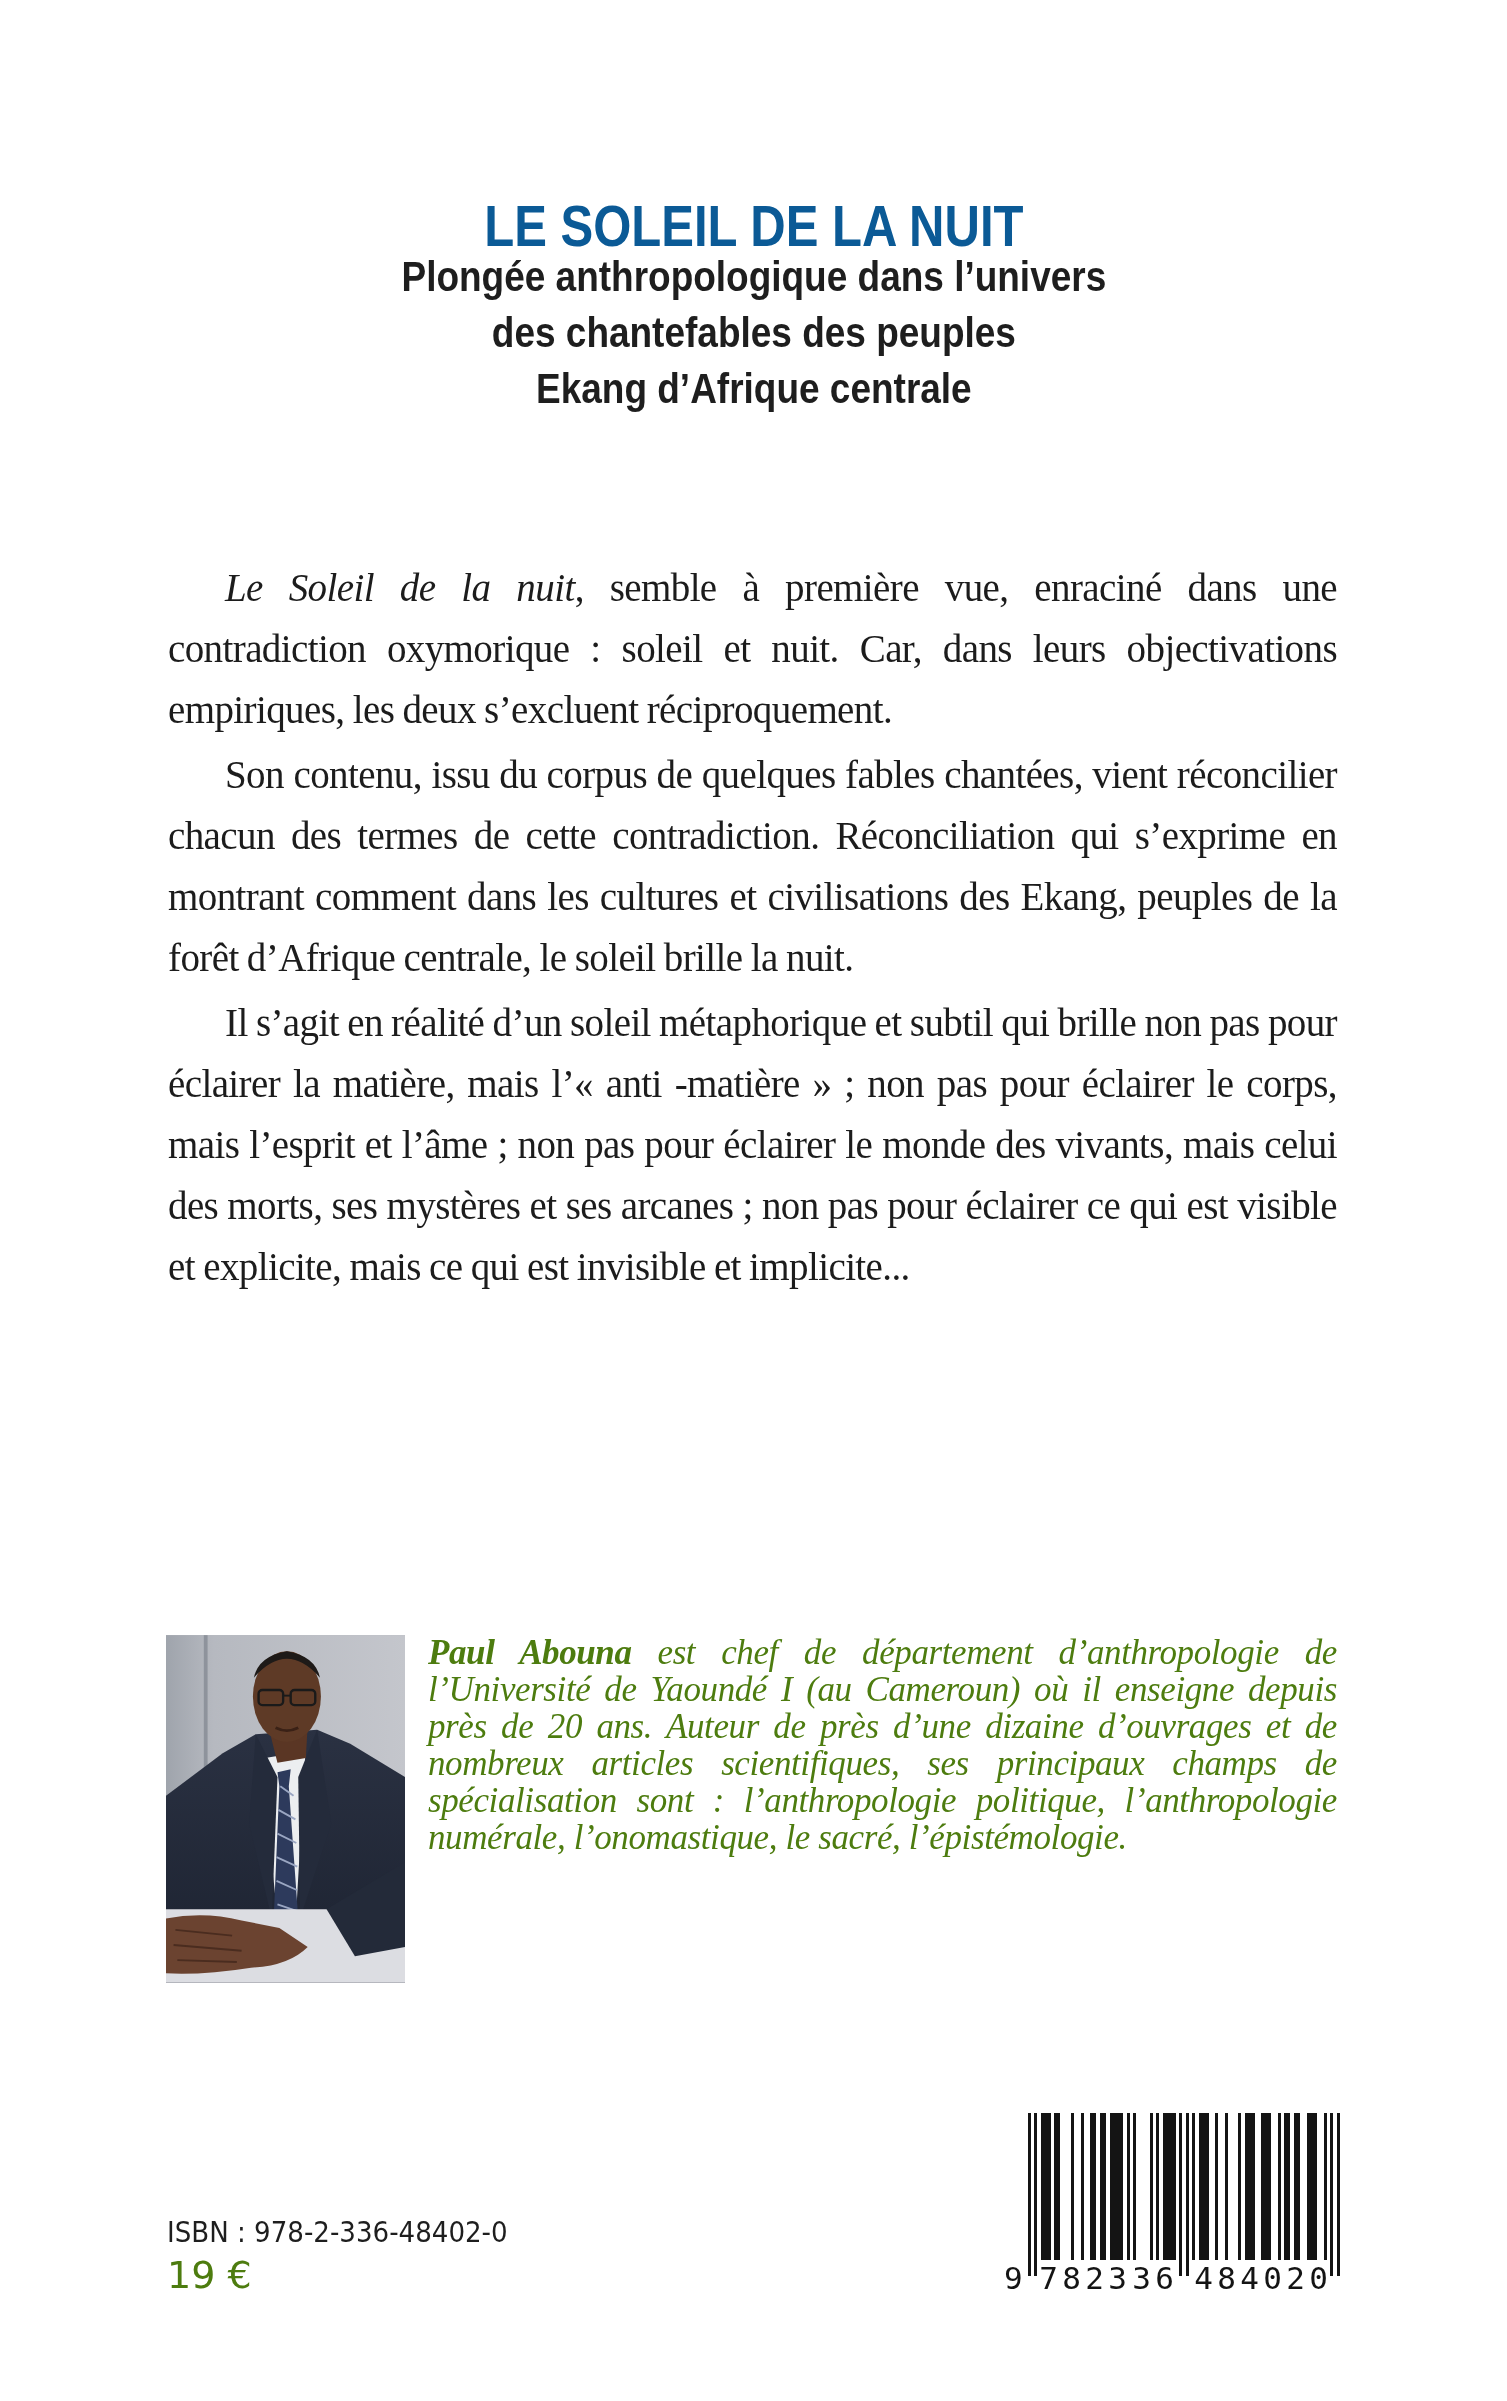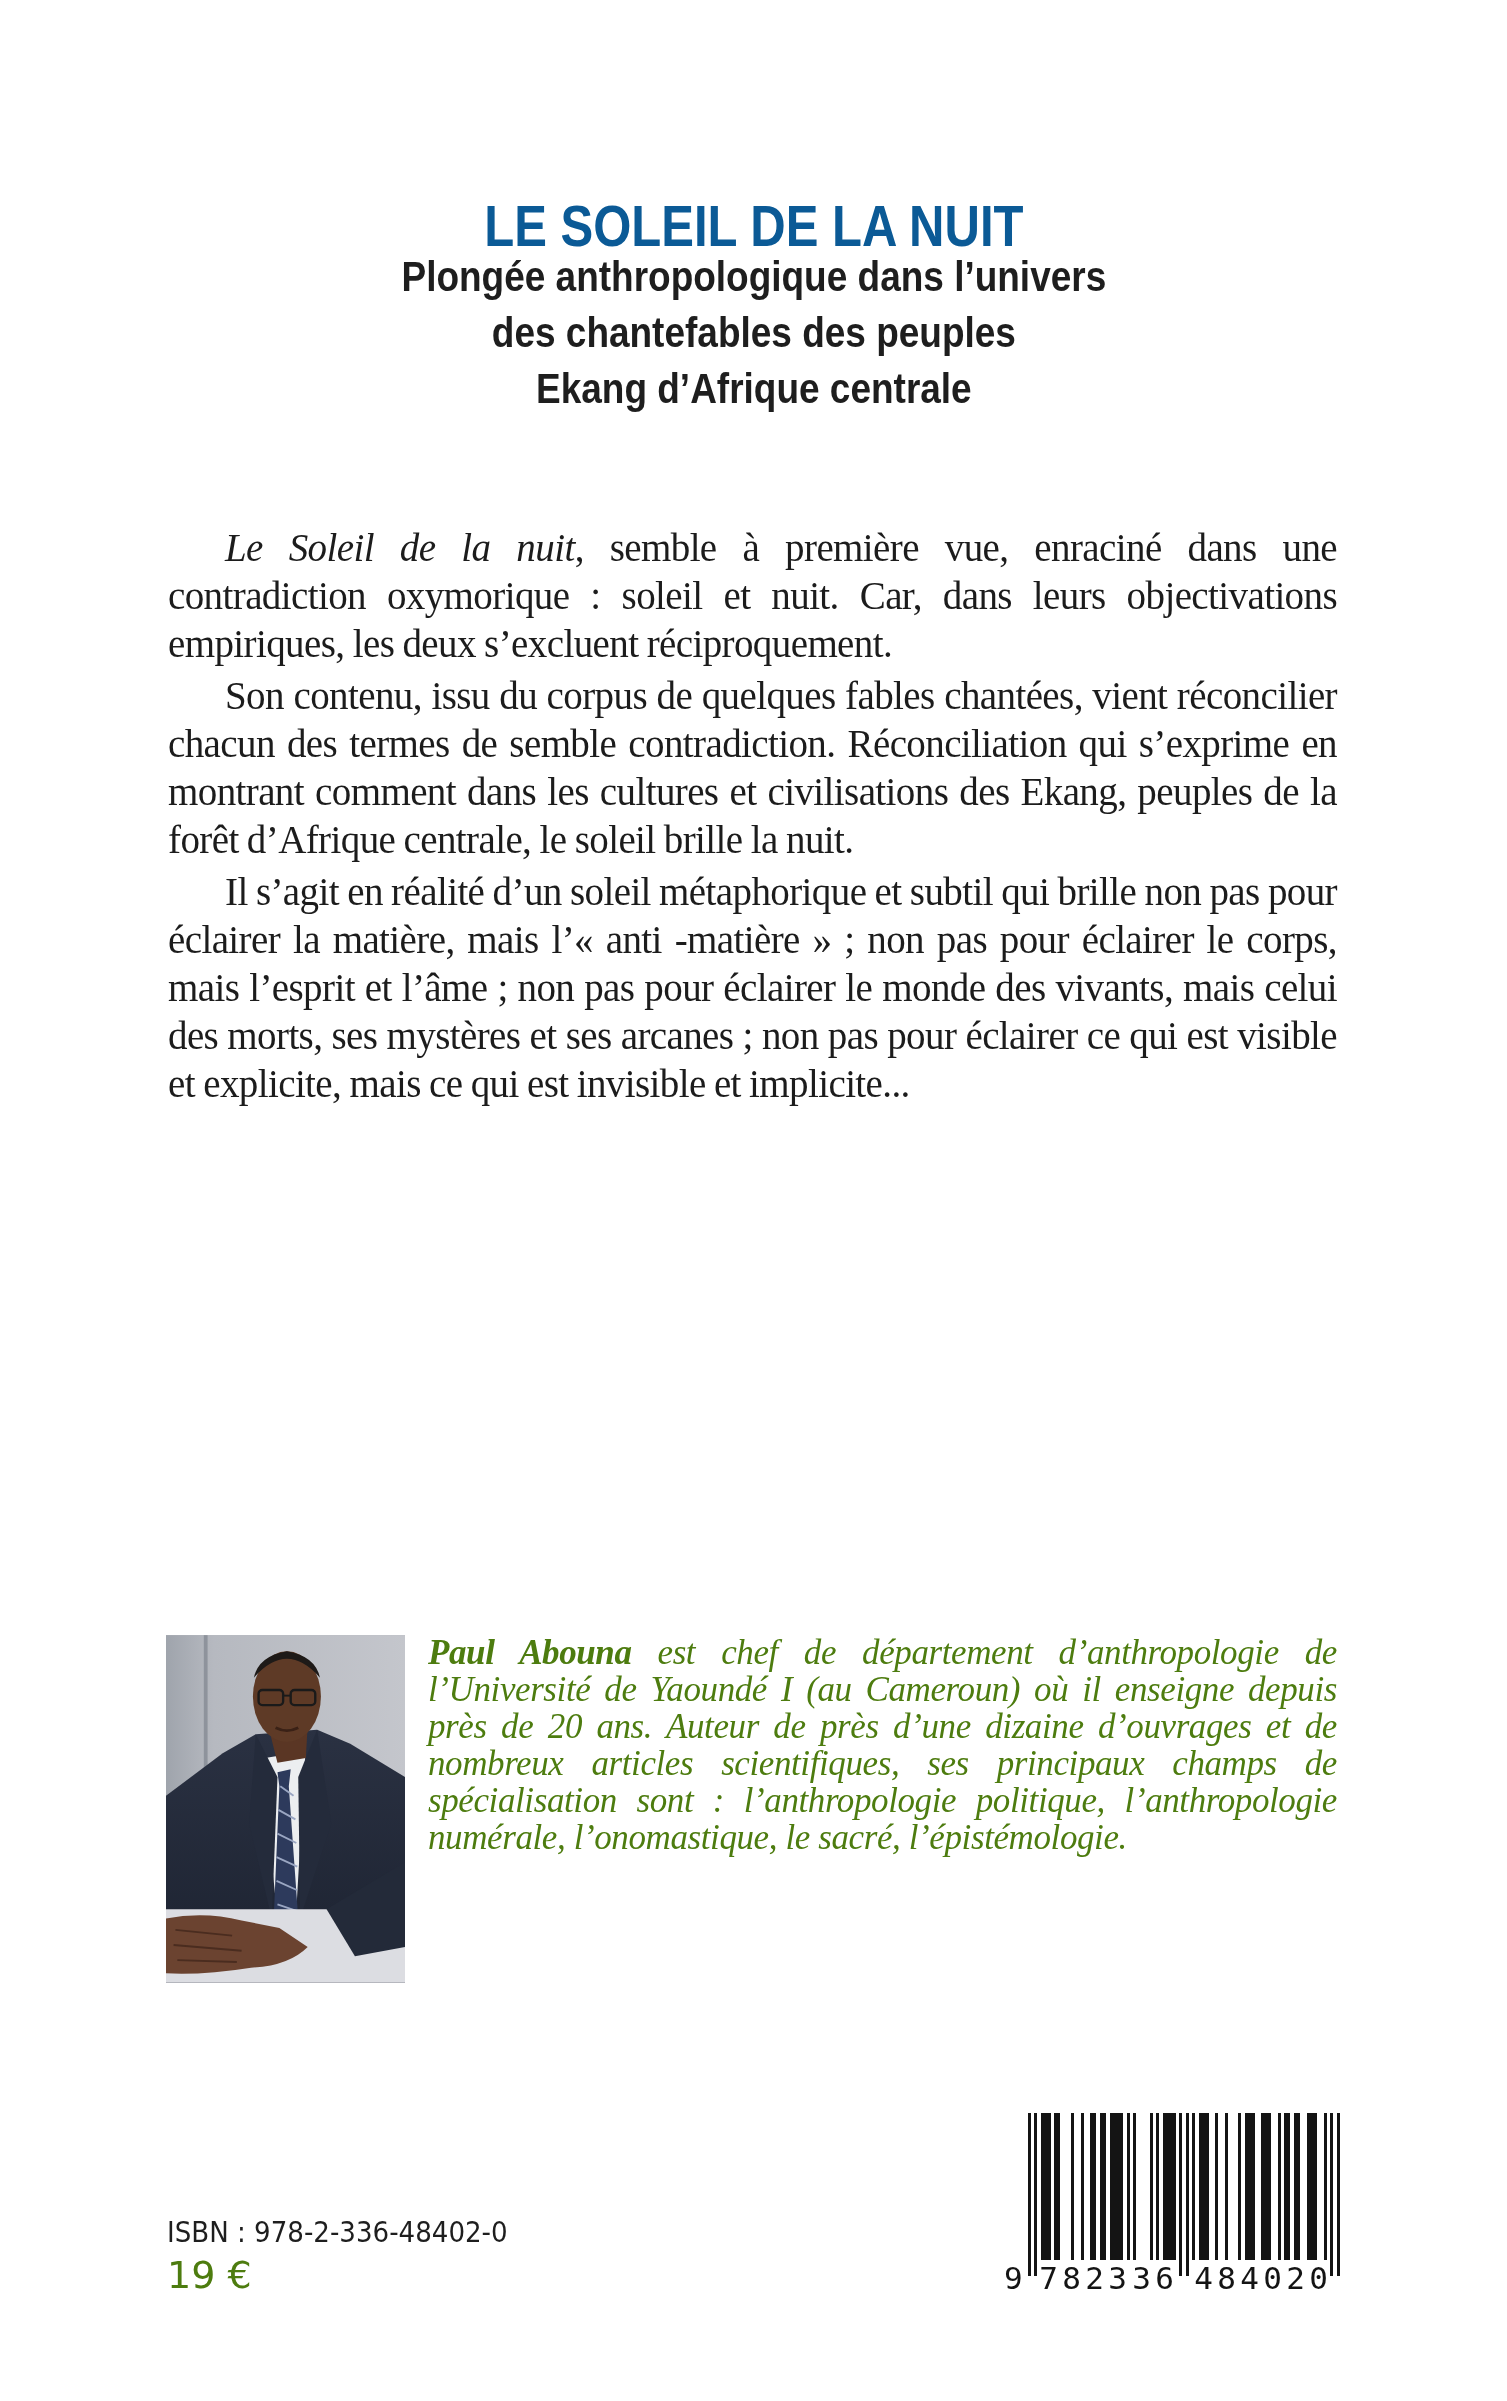--- a/index.html
+++ b/index.html
@@ -42,24 +42,24 @@
     color: #1e1e1e;
     transform: scaleX(0.86);
     transform-origin: 753px 0;
   }
   .subtitle .line { display: block; white-space: nowrap; }
 
   
   .blurb {
     left: 168px;
     width: 1169px;
-    top: 524px;
+    top: 557px;
     font-family: "Liberation Serif", serif;
     font-size: 39px;
-    line-height: 48px;
+    line-height: 61px;
     color: #1c1c1c;
     text-align: justify;
     letter-spacing: -0.6px;
     word-spacing: -0.9px;
   }
   .blurb p {
     margin: 0 0 3.8px 0;
     text-indent: 57px;
   }
   .blurb em { font-style: italic; }
@@ -155,21 +155,21 @@
 <h1 class="abs title">LE SOLEIL DE LA NUIT</h1>
 
 <div class="abs subtitle">
   <span class="line">Plongée anthropologique dans l’univers</span>
   <span class="line">des chantefables des peuples</span>
   <span class="line">Ekang d’Afrique centrale</span>
 </div>
 
 <div class="abs blurb">
   <p><em>Le Soleil de la nuit</em><span>, semble à première vue, enraciné dans une contradiction oxymorique : soleil et nuit. Car, dans leurs objectivations empiriques, les deux s’excluent réciproquement.</span></p>
-  <p>Son contenu, issu du corpus de quelques fables chantées, vient réconcilier chacun des termes de semble contradiction. Réconciliation qui s’exprime en montrant comment dans les cultures et civilisations des Ekang, peuples de la forêt d’Afrique centrale, le soleil brille la nuit.</p>
+  <p>Son contenu, issu du corpus de quelques fables chantées, vient réconcilier chacun des termes de cette contradiction. Réconciliation qui s’exprime en montrant comment dans les cultures et civilisations des Ekang, peuples de la forêt d’Afrique centrale, le soleil brille la nuit.</p>
   <p>Il s’agit en réalité d’un soleil métaphorique et subtil qui brille non pas pour éclairer la matière, mais l’« anti -matière » ; non pas pour éclairer le corps, mais l’esprit et l’âme ; non pas pour éclairer le monde des vivants, mais celui des morts, ses mystères et ses arcanes ; non pas pour éclairer ce qui est visible et explicite, mais ce qui est invisible et implicite...</p>
 </div>
 
 <div class="abs author-photo" title="Portrait of Paul Abouna">
   <svg width="239" height="348" viewBox="0 0 253 368" xmlns="http://www.w3.org/2000/svg">
     <defs>
       <linearGradient id="bg" x1="0" y1="0" x2="1" y2="0">
         <stop offset="0" stop-color="#9fa4ac"></stop>
         <stop offset="0.2" stop-color="#b6b9c0"></stop>
         <stop offset="1" stop-color="#c4c6cc"></stop>

